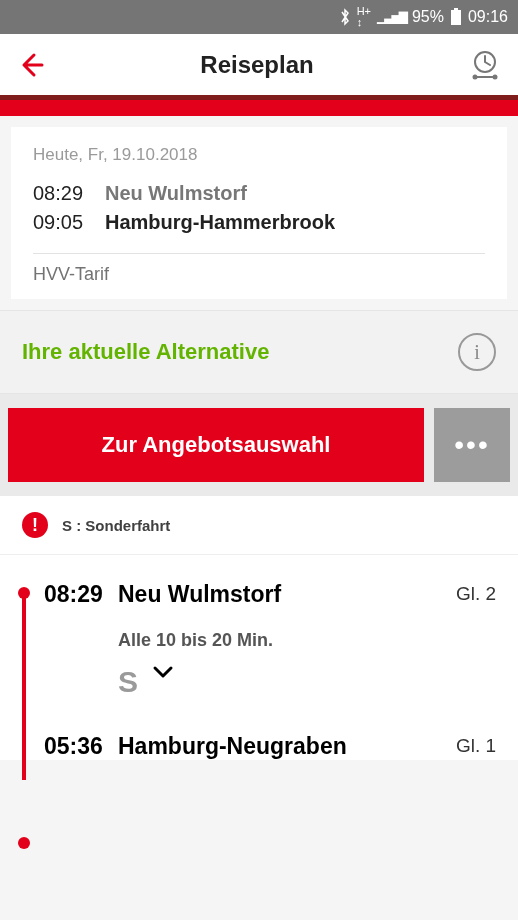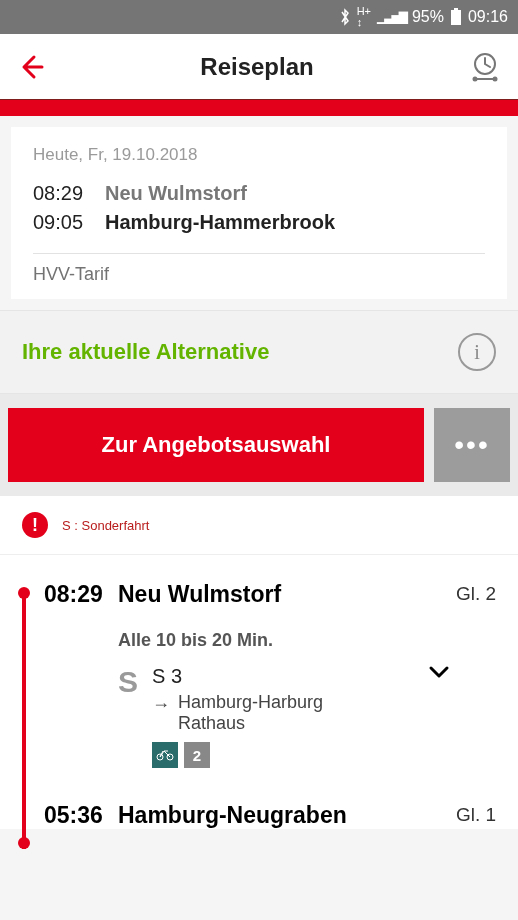--- a/index.html
+++ b/index.html
@@ -1,40 +1,40 @@
 <!DOCTYPE html>
 <html><head>
 <meta charset="utf-8">
 <style>
   * { box-sizing: border-box; margin: 0; padding: 0; }
   html, body { width: 518px; height: 920px; font-family: -apple-system, Helvetica, Arial, sans-serif; background: #f5f5f5; overflow: hidden; }
   .statusbar { background: #757575; height: 34px; display: flex; align-items: center; justify-content: flex-end; padding: 0 10px; color: #fff; font-size: 16px; gap: 6px; }
   .statusbar .sig { font-size: 12px; letter-spacing: -2px;}
-  .appbar { background: #fff; height: 66px; display: flex; align-items: center; padding: 0 16px; border-bottom: 1px solid #7f1d1d; }
+  .appbar { background: #fff; height: 66px; display: flex; align-items: center; padding: 0 16px; border-bottom: 5px solid #7f1d1d; }
   .appbar .back { color: #e2001a; }
   .appbar .title { flex: 1; text-align: center; font-size: 24px; font-weight: 700; color: #222; }
   .redstrip { height: 16px; background: #e2001a; }
   .card { background: #fff; margin: 11px; padding: 18px 22px 14px 22px; }
   .date { color: #9a9a9a; font-size: 17px; margin-bottom: 14px; }
   .row { display: flex; gap: 12px; font-size: 20px; color: #222; line-height: 1.45; }
   .row .time { width: 60px; }
   .row .orig { color: #777; font-weight: 600; }
   .row .dest { font-weight: 700; }
   .hr { height: 1px; background: #e2e2e2; margin: 16px 0 10px 0; }
   .meta { display: flex; justify-content: space-between; font-size: 18px; color: #444; }
   .meta .tarif { font-weight: 400; color: #737373; }
   .altbar { background: #f2f2f2; display: flex; align-items: center; justify-content: space-between; padding: 22px 22px; border-top: 1px solid #e5e5e5; border-bottom: 1px solid #e5e5e5;}
   .altbar .txt { color: #63b400; font-size: 22px; font-weight: 700; }
   .altbar .info { width: 38px; height: 38px; border: 2px solid #999; border-radius: 50%; display: flex; align-items: center; justify-content: center; color: #888; font-size: 20px; font-family: Georgia, serif;}
   .ctaWrap { background: #eaeaea; padding: 14px 8px; display: flex; gap: 10px; }
   .cta { flex: 1; background: #e2001a; color: #fff; font-size: 22px; font-weight: 700; display: flex; align-items: center; justify-content: center; height: 74px; border: none; }
   .more { width: 76px; background: #9c9c9c; color: #fff; font-size: 28px; display: flex; align-items: center; justify-content: center; border: none; letter-spacing: 2px;}
   .notice { background: #fff; padding: 16px 22px; display: flex; align-items: center; gap: 14px; border-bottom: 1px solid #eee;}
   .excl { width: 26px; height: 26px; background: #e2001a; border-radius: 50%; color: #fff; display: flex; align-items: center; justify-content: center; font-weight: 700; font-size: 18px;}
-  .notice .ntxt { color: #b91c1c; font-size: 13px; }
+  .notice .ntxt { color: #404040; font-size: 15px; font-weight: bold; }
   .legs { background: #fff; padding: 26px 22px 0 22px; position: relative; }
   .vline { position: absolute; left: 22px; top: 36px; width: 4px; bottom: -20px; background: #e2001a; }
   .dot { position: absolute; left: 18px; width: 12px; height: 12px; background: #e2001a; border-radius: 50%; }
   .leg { display: flex; align-items: flex-start; position: relative; }
   .leg .ltime { width: 96px; font-size: 23px; font-weight: 700; padding-left: 22px;}
   .leg .lbody { flex: 1; }
   .leg .station { font-size: 23px; font-weight: 700; }
   .leg .gl { font-size: 19px; color: #333; padding-top: 2px;}
   .freq { color: #555; font-size: 18px; margin: 22px 0 14px 0; font-weight: bold; }
   .lineRow { display: flex; align-items: flex-start; gap: 14px;}
@@ -127,37 +127,20 @@
   <div class="vline"></div>
   <div class="dot" style="top:32px"></div>
 
   <div class="leg">
     <div class="ltime">08:29</div>
     <div class="lbody">
       <div class="station">Neu Wulmstorf</div>
       <div class="freq">Alle 10 bis 20 Min.</div>
       <div class="lineRow">
         <div class="sIcon">S</div>
-        <div class="lineInfo">
-          <div class="lineName">S 3</div>
-          <div class="direction">
-            <span>→</span>
-            <span style="max-width:200px;">Hamburg-Harburg Rathaus</span>
-          </div>
-          <div class="badges">
-            <div class="badge bike">
-              <svg width="18" height="12" viewBox="0 0 18 12">
-                  <circle cx="4" cy="8" r="3" stroke="#fff" fill="none"></circle>
-                  <circle cx="14" cy="8" r="3" stroke="#fff" fill="none"></circle>
-                  <path d="M4 8 L8 2 L12 2 M8 2 L14 8 M7 2 L4 8" stroke="#fff" fill="none"></path>
-                </svg>
-            </div>
-            <div class="badge grey">2</div>
-          </div>
-        </div>
         <div class="chev">
           <svg width="22" height="14" viewBox="0 0 22 14">
               <path d="M3 3 L11 11 L19 3" stroke="#000" stroke-width="3" fill="none" stroke-linecap="round" stroke-linejoin="round"></path>
             </svg>
         </div>
       </div>
     </div>
     <div class="gl">Gl. 2</div>
   </div>
 

